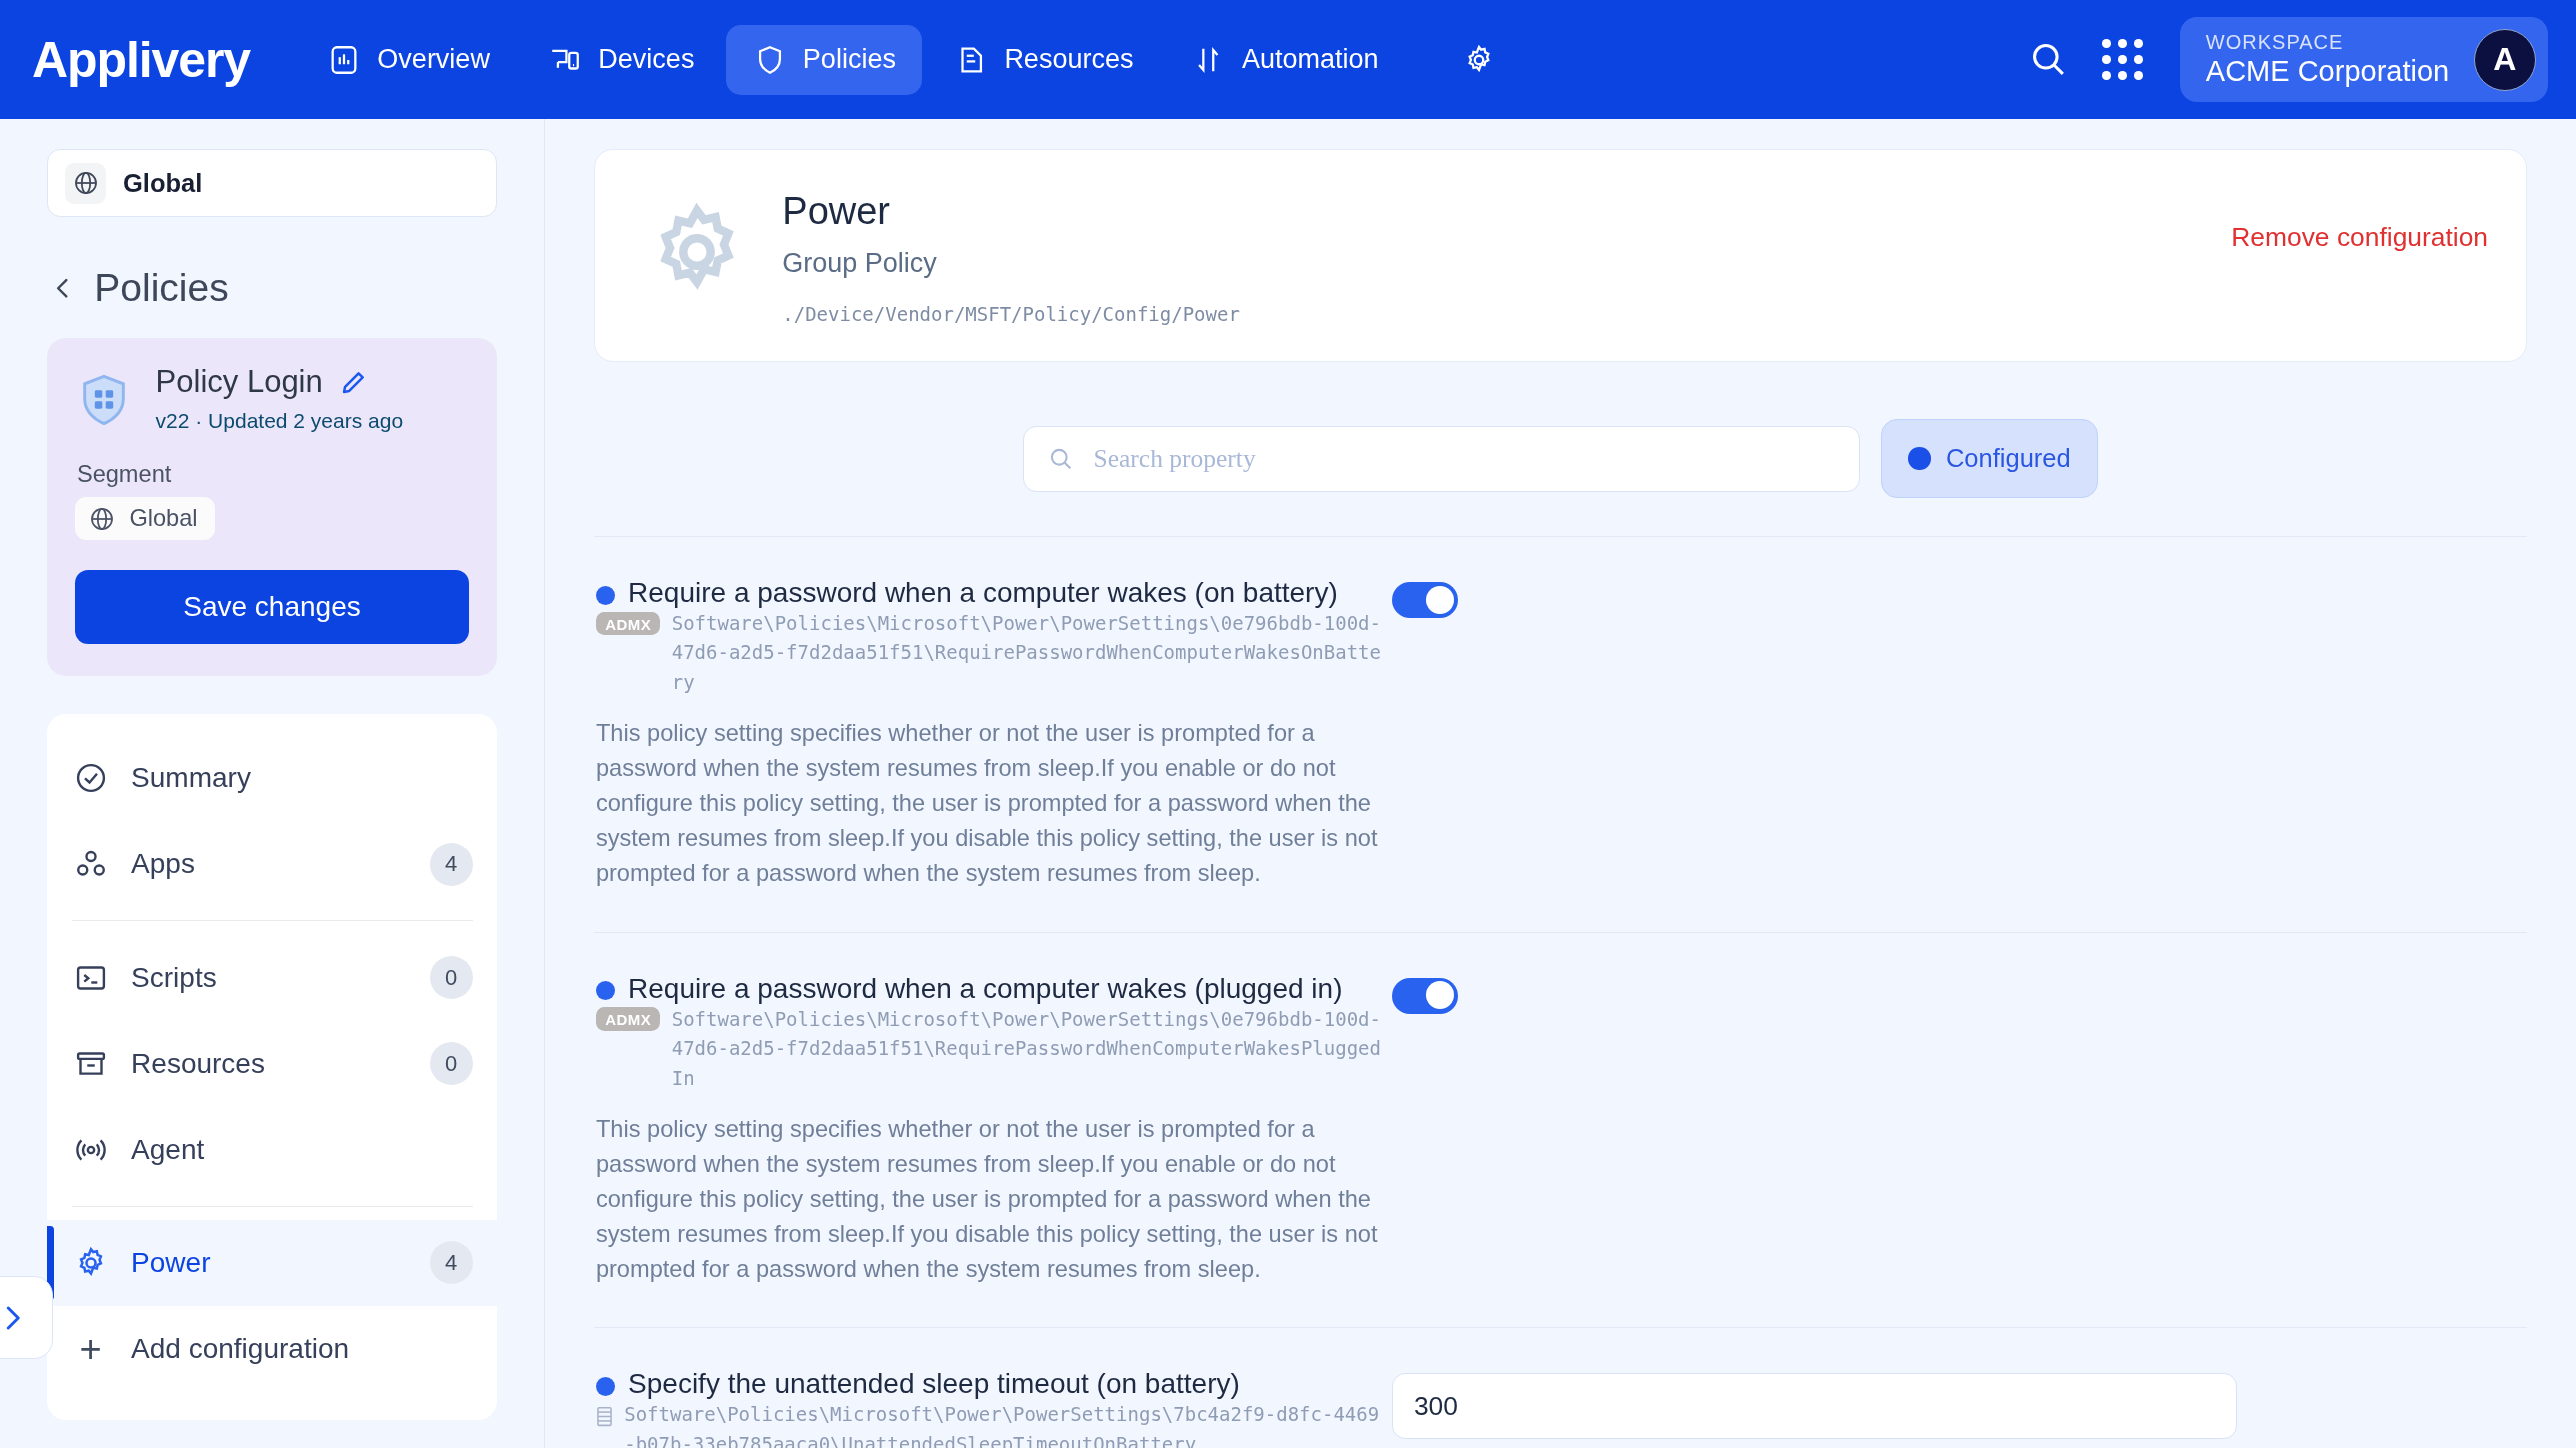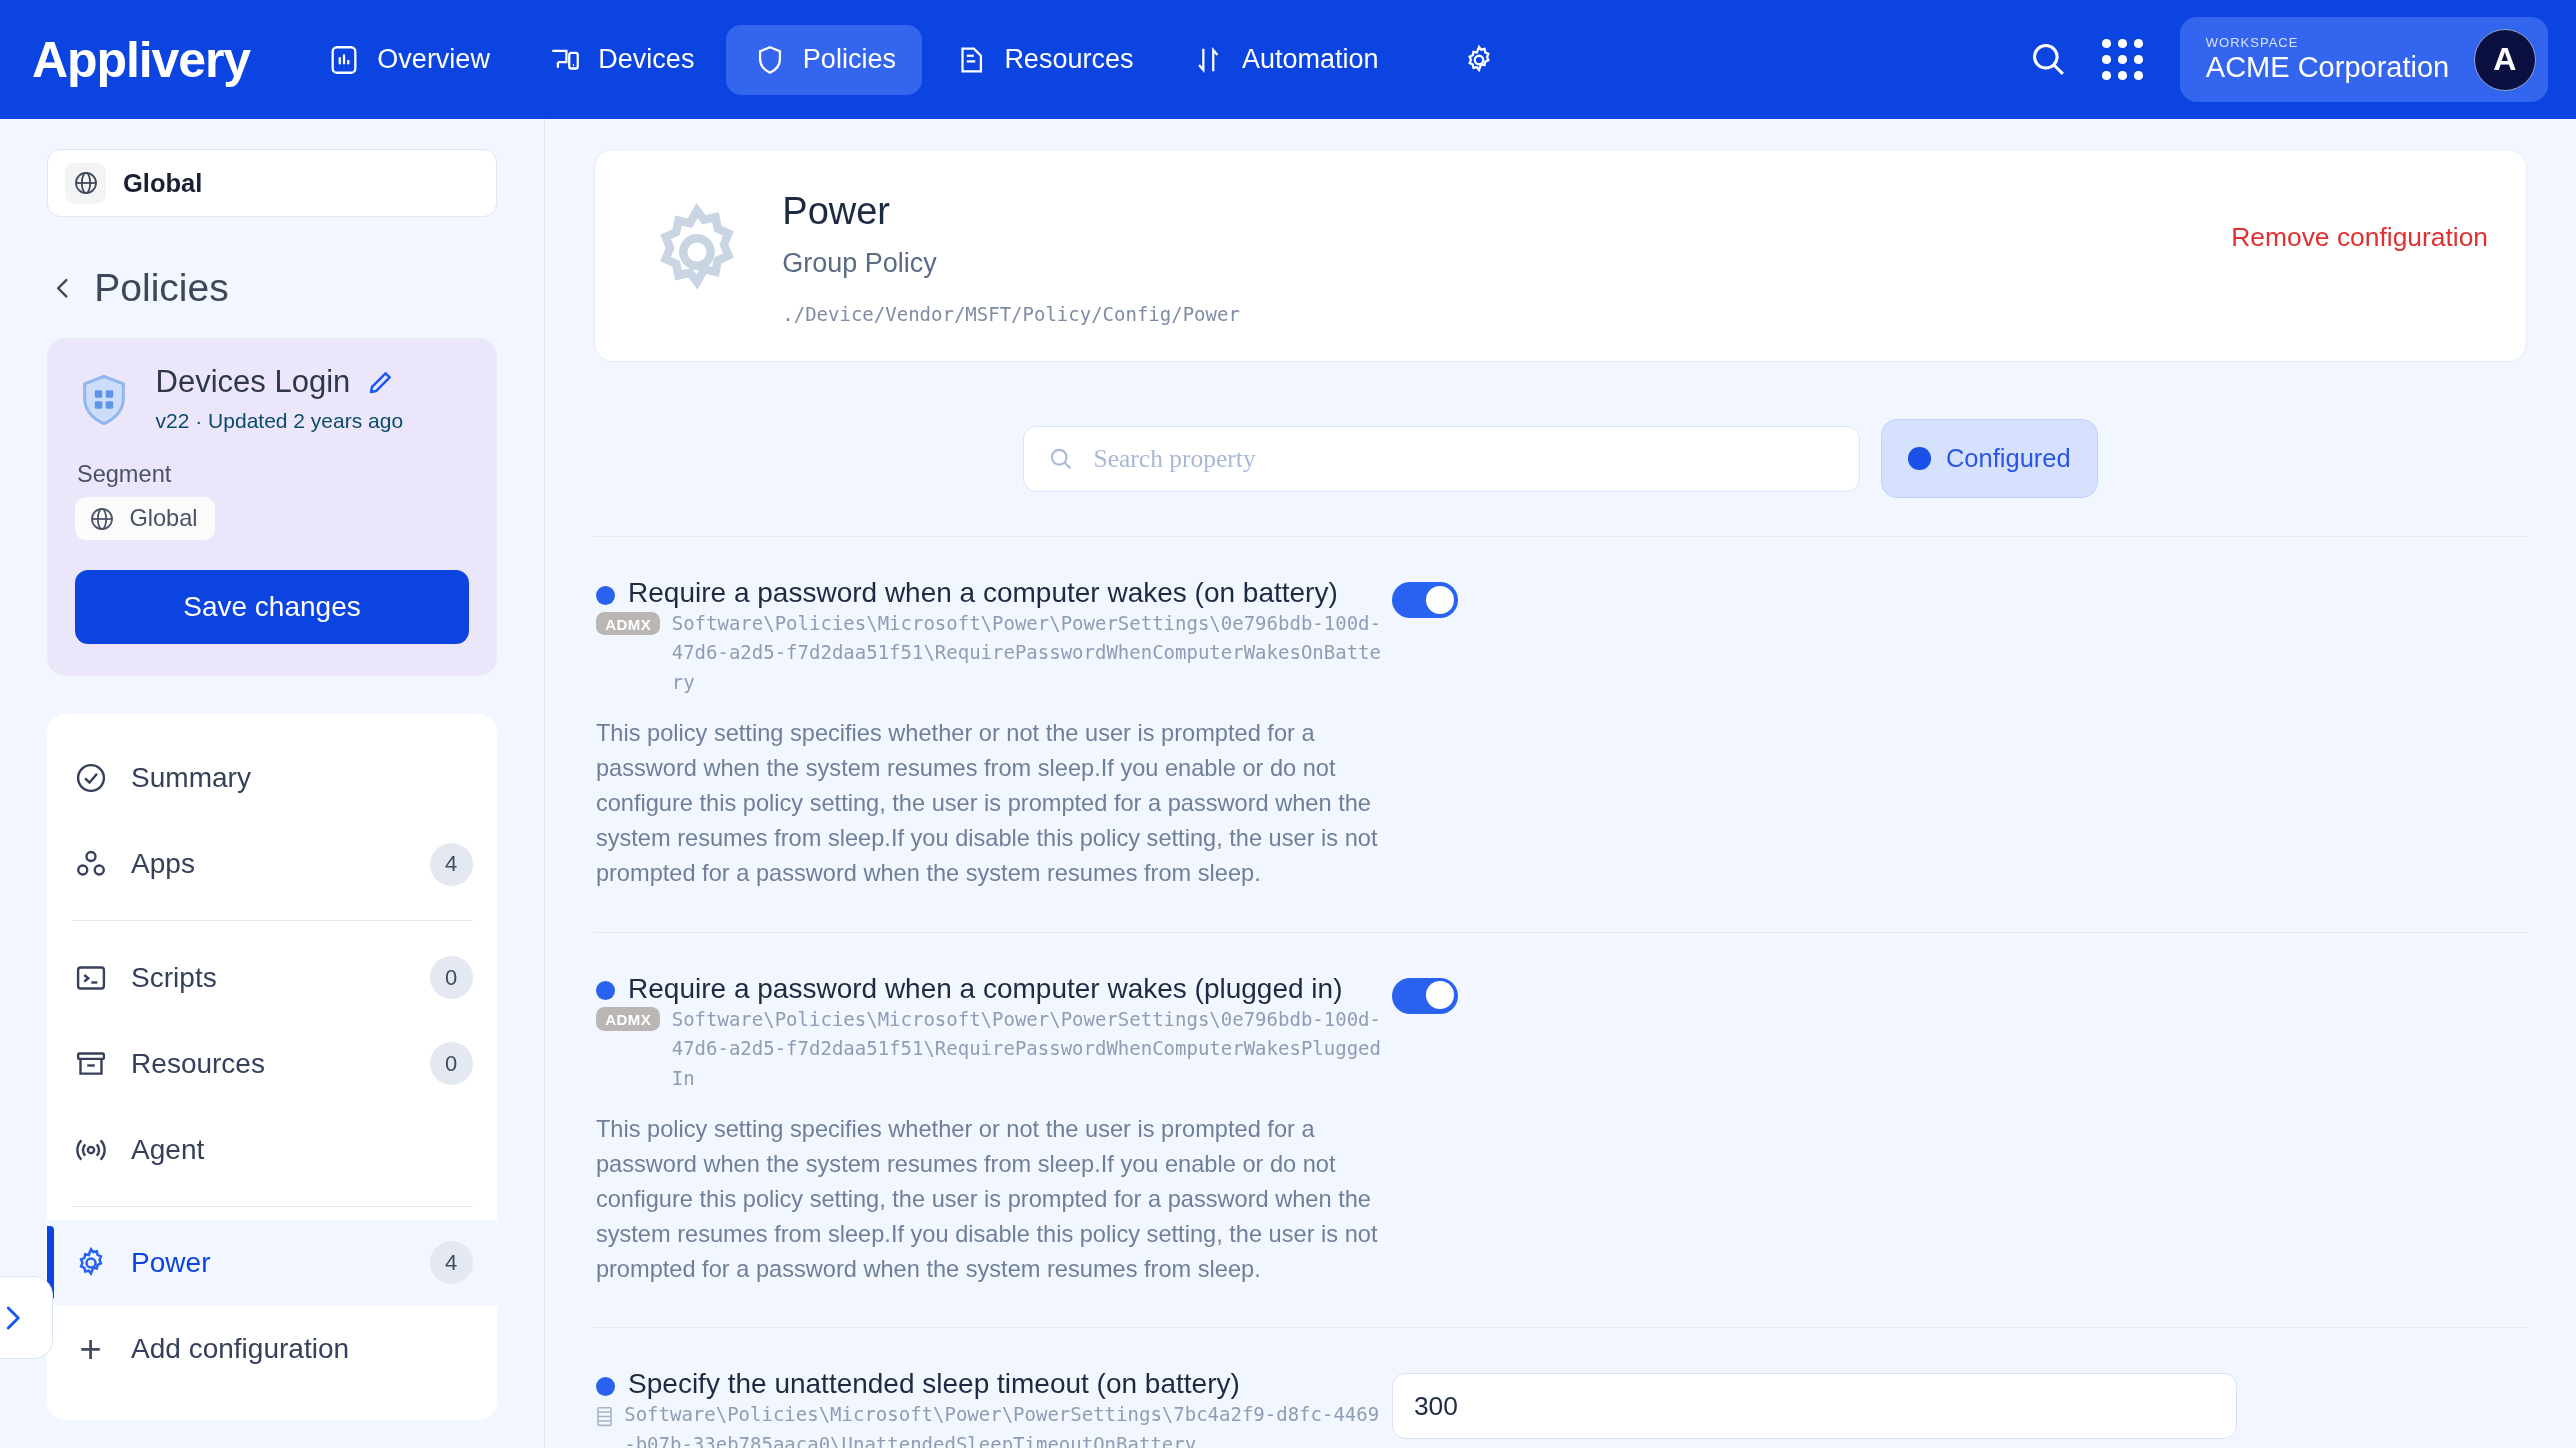--- a/index.html
+++ b/index.html
@@ -62,21 +62,21 @@
 
   .workspace {
     background: #3465EE;
     border-radius: 17px;
     display: flex; align-items: center;
     padding: 11.3px 12.3px 11.3px 25.5px;
     gap: 24.5px;
     margin-left: 5.7px;
     cursor: pointer;
   }
-  .ws-label { font-size: 13px; color: #D8E2FC; letter-spacing: 1px; }
+  .ws-label { font-size: 20px; color: #D8E2FC; letter-spacing: 1px; }
   .ws-name { font-size: 29px; color: #fff; margin-top: 1.9px; white-space: nowrap; }
   .ws-avatar {
     width: 62px; height: 62px; border-radius: 50%;
     background: #0C1040;
     border: 1.9px solid #8FA4CF;
     display: flex; align-items: center; justify-content: center;
     color: #fff; font-size: 32px; font-weight: 600;
     flex: 0 0 62px;
   }
 
@@ -479,21 +479,21 @@
           <svg viewBox="0 0 24 24" fill="#CBDDF8" stroke="#8FB6EE" stroke-width="1.2">
               <path d="M12 2.6l8 3.1v6.1c0 4.8-3.4 8.3-8 10.4-4.6-2.1-8-5.6-8-10.4V5.7l8-3.1z"></path>
               <rect x="8.2" y="8.4" width="3.1" height="3.1" rx="0.6" fill="#5E93E8" stroke="none"></rect>
               <rect x="12.7" y="8.4" width="3.1" height="3.1" rx="0.6" fill="#5E93E8" stroke="none"></rect>
               <rect x="8.2" y="12.9" width="3.1" height="3.1" rx="0.6" fill="#5E93E8" stroke="none"></rect>
               <rect x="12.7" y="12.9" width="3.1" height="3.1" rx="0.6" fill="#5E93E8" stroke="none"></rect>
             </svg>
         </span>
         <div>
           <div class="policy-name-row">
-            <span class="policy-name">Devices Login</span>
+            <span class="policy-name">Policy Login</span>
             <span class="pencil">
               <svg viewBox="0 0 24 24" fill="none" stroke="#1A58F0" stroke-width="2.2" stroke-linecap="round" stroke-linejoin="round">
                   <path d="M16.5 3.8l3.7 3.7L8.2 19.5l-4.6.9.9-4.6z"></path>
                 </svg>
             </span>
           </div>
           <div class="policy-meta">v22 · Updated 2 years ago</div>
         </div>
       </div>
 

